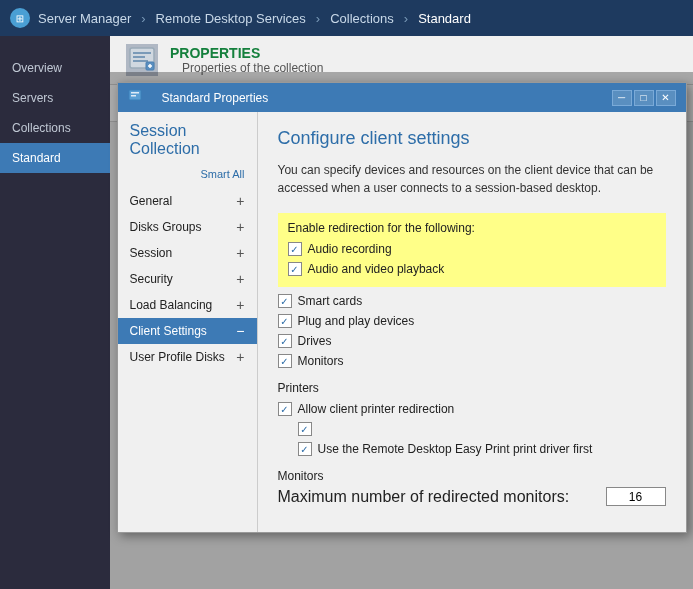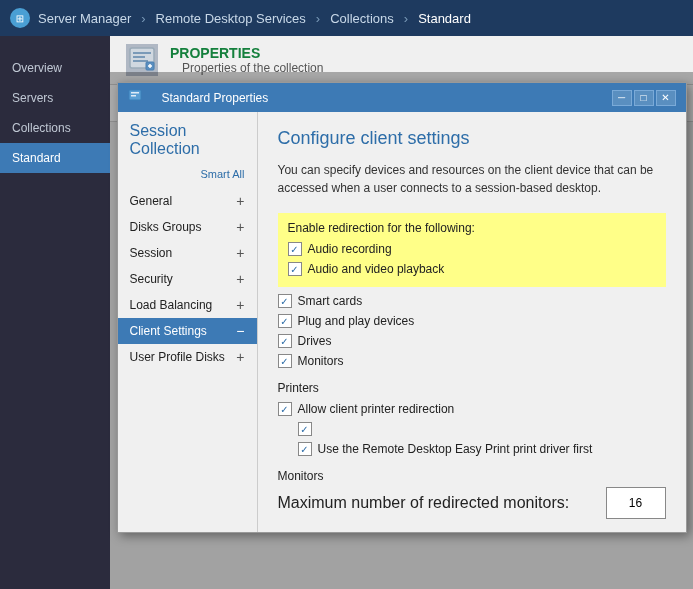--- a/index.html
+++ b/index.html
@@ -294,21 +294,21 @@
     
     .section-label {
       font-size: 12px;
       color: #222;
       margin: 10px 0 4px;
     }
 
     
     .input-field {
       width: 60px;
-      height: 32px;
+      height: 19px;
       border: 1px solid #888;
       padding: 2px 4px;
       font-size: 12px;
       background: white;
       text-align: center;
     }
     .monitor-row {
       display: flex;
       align-items: center;
       justify-content: space-between;

